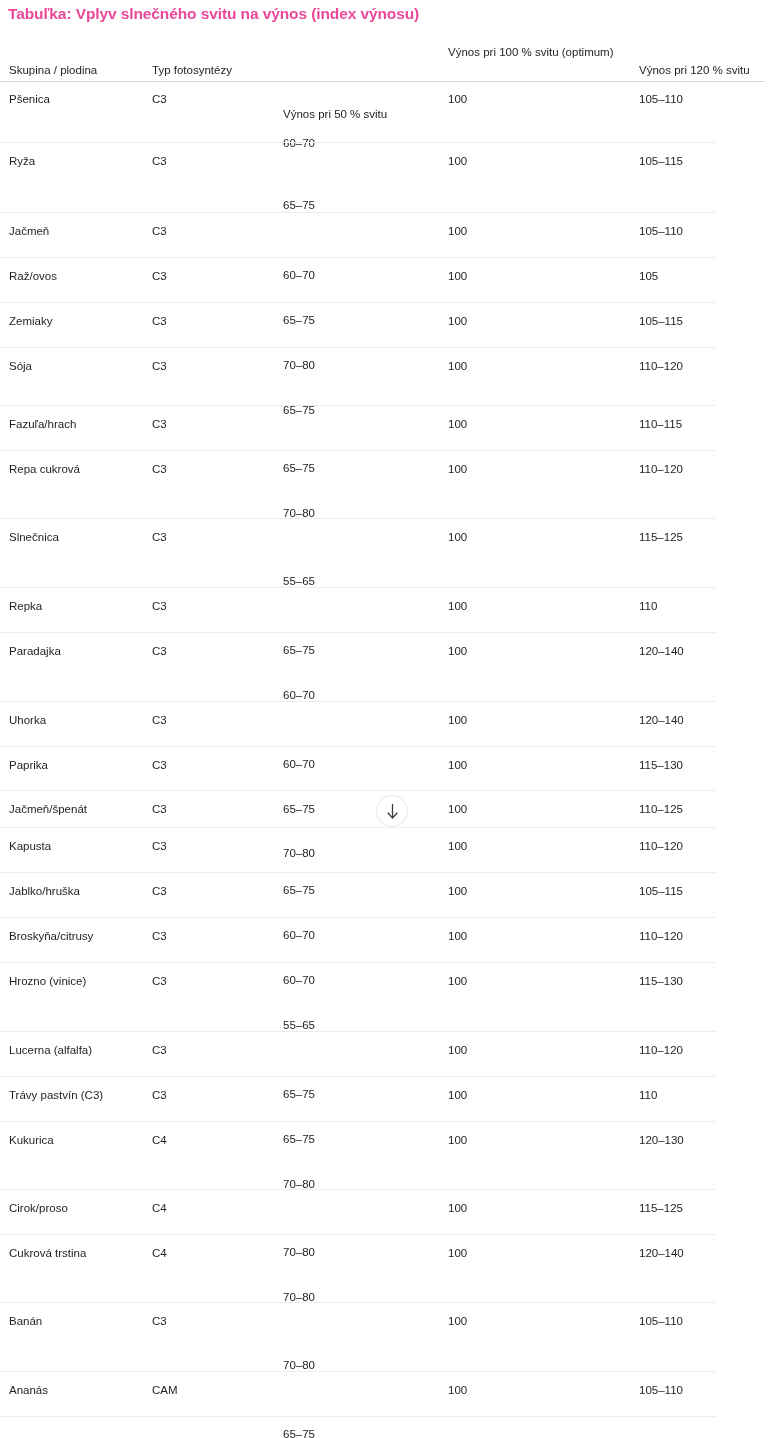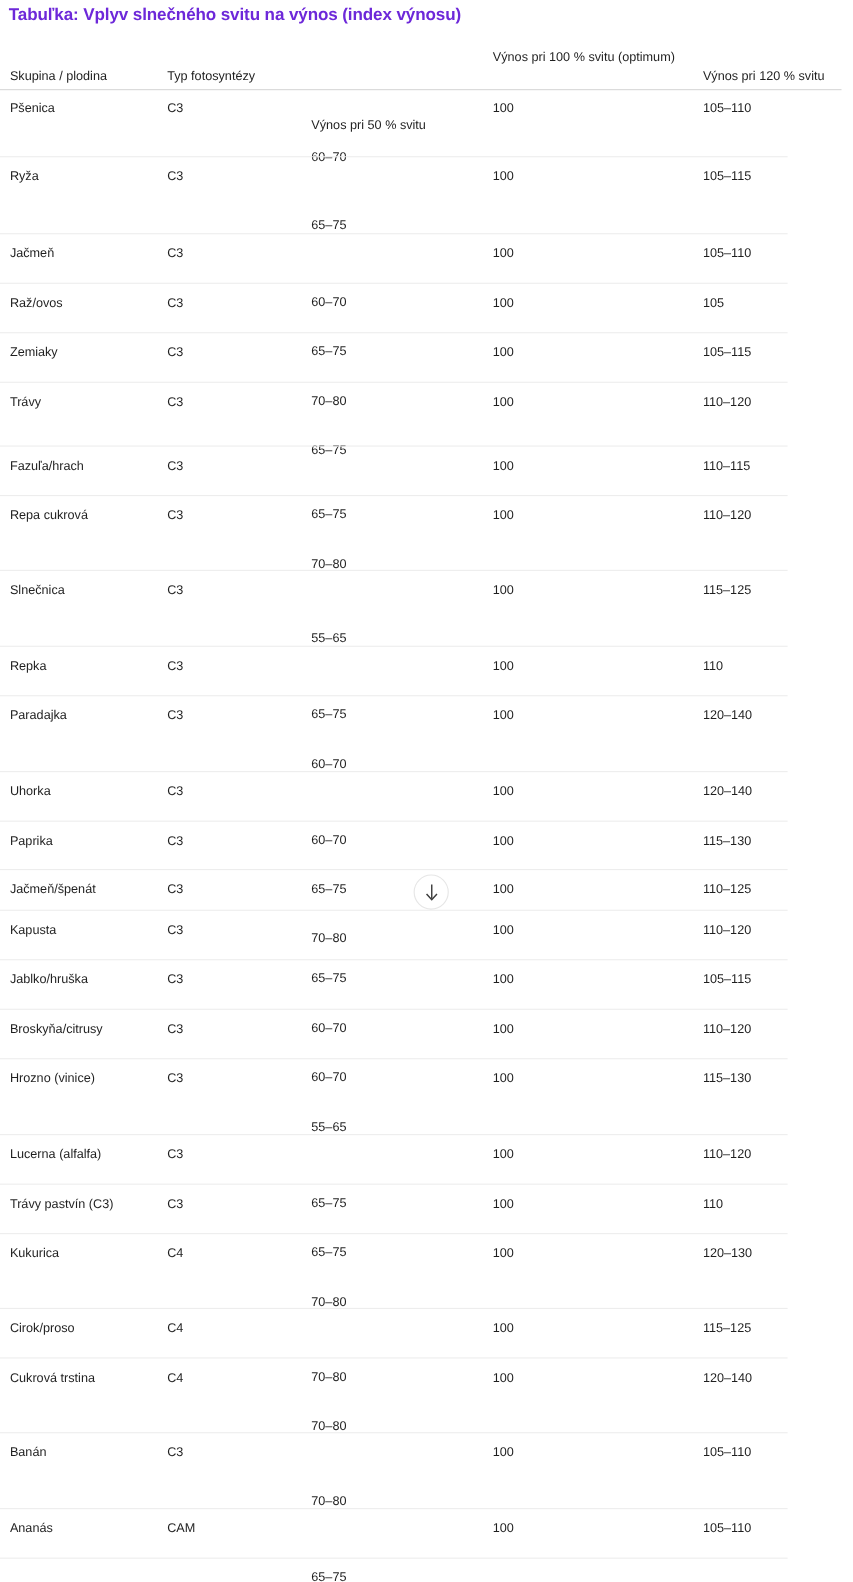--- a/index.html
+++ b/index.html
@@ -25,21 +25,21 @@
   }
 
   
   .title {
     position: absolute;
     left: 8px;
     top: 5px;
     font-size: 15.5px;
     font-weight: bold;
     letter-spacing: -0.1px;
-    color: #6d28d9;
+    color: #ec4899;
     white-space: nowrap;
   }
 
   
   .table {
     position: absolute;
     left: 0;
     top: 36px;
     width: 775px;
   }
@@ -170,21 +170,21 @@
         </div>
         <div class="row brow" style="height: 45px;">
           <div class="cell c0">Zemiaky</div>
           <div class="cell c1">C3</div>
           <div class="cell c2">70–80</div>
           <div class="cell c3">100</div>
           <div class="cell c4">105–115</div>
           <div class="row-rule"></div>
         </div>
         <div class="row brow" style="height: 58px;">
-          <div class="cell c0">Trávy</div>
+          <div class="cell c0">Sója</div>
           <div class="cell c1">C3</div>
           <div class="cell c2">65–75</div>
           <div class="cell c3">100</div>
           <div class="cell c4">110–120</div>
           <div class="row-rule"></div>
         </div>
         <div class="row brow" style="height: 45px;">
           <div class="cell c0">Fazuľa/hrach</div>
           <div class="cell c1">C3</div>
           <div class="cell c2">65–75</div>

